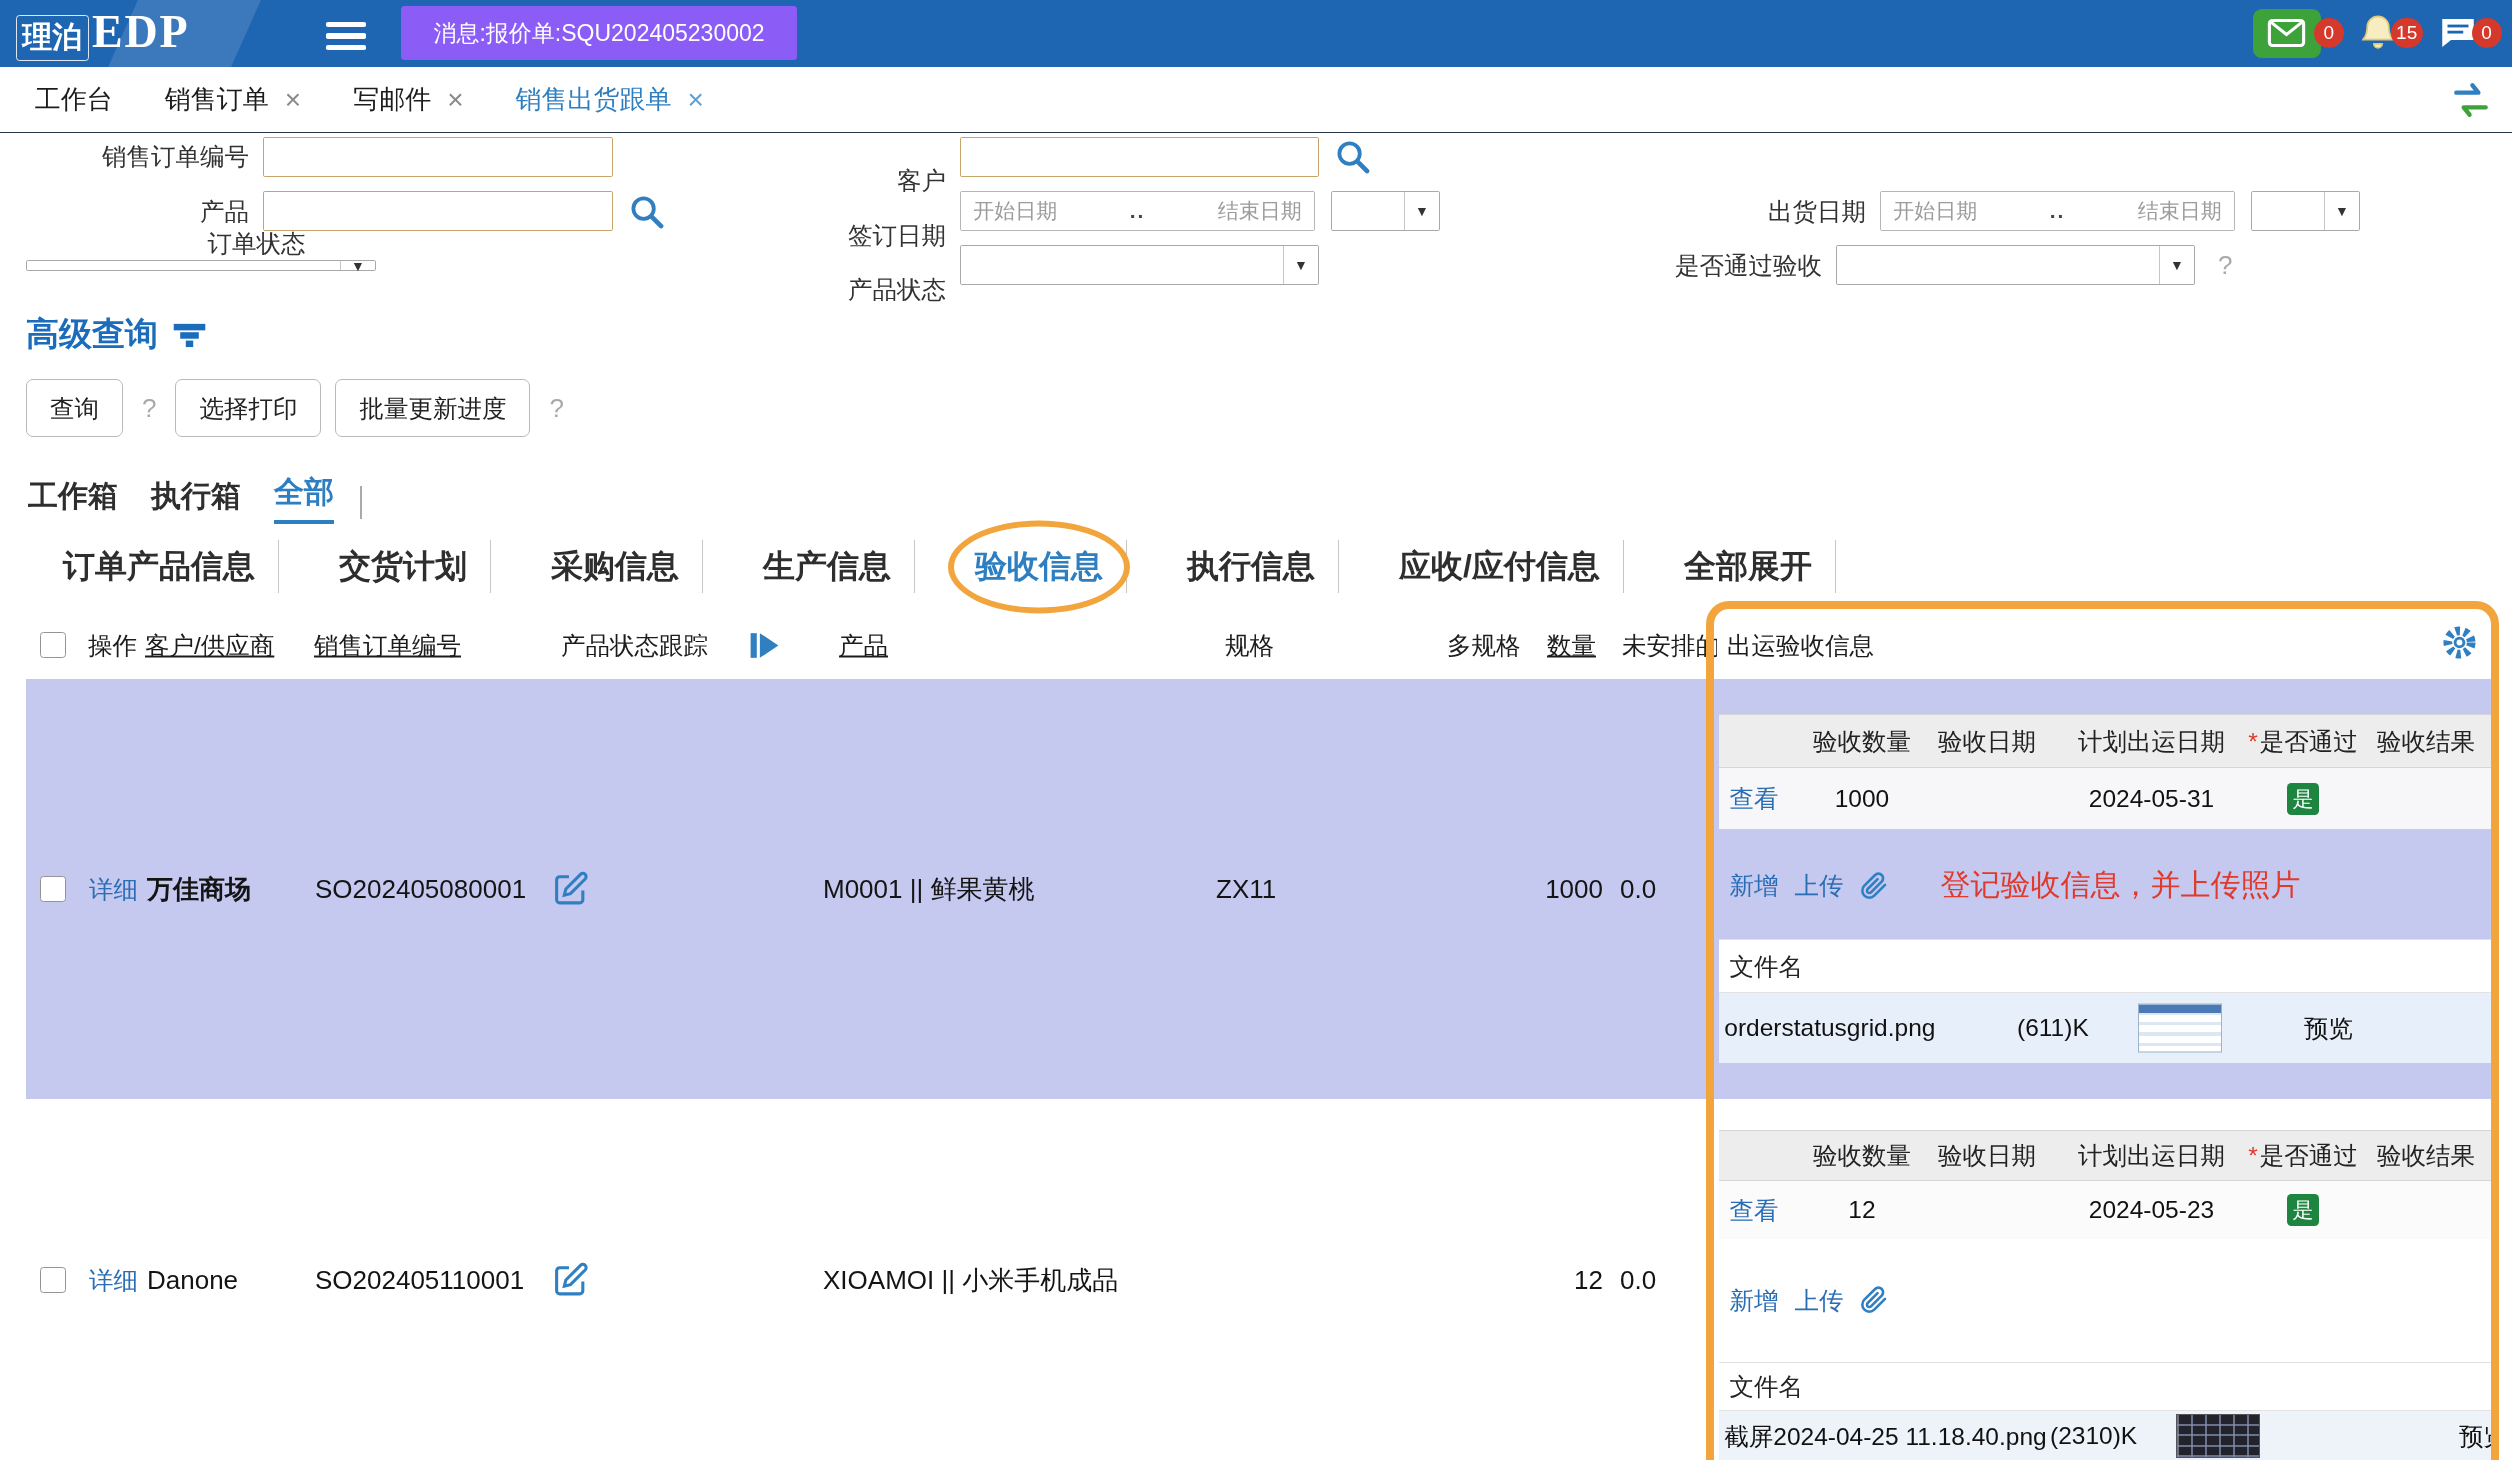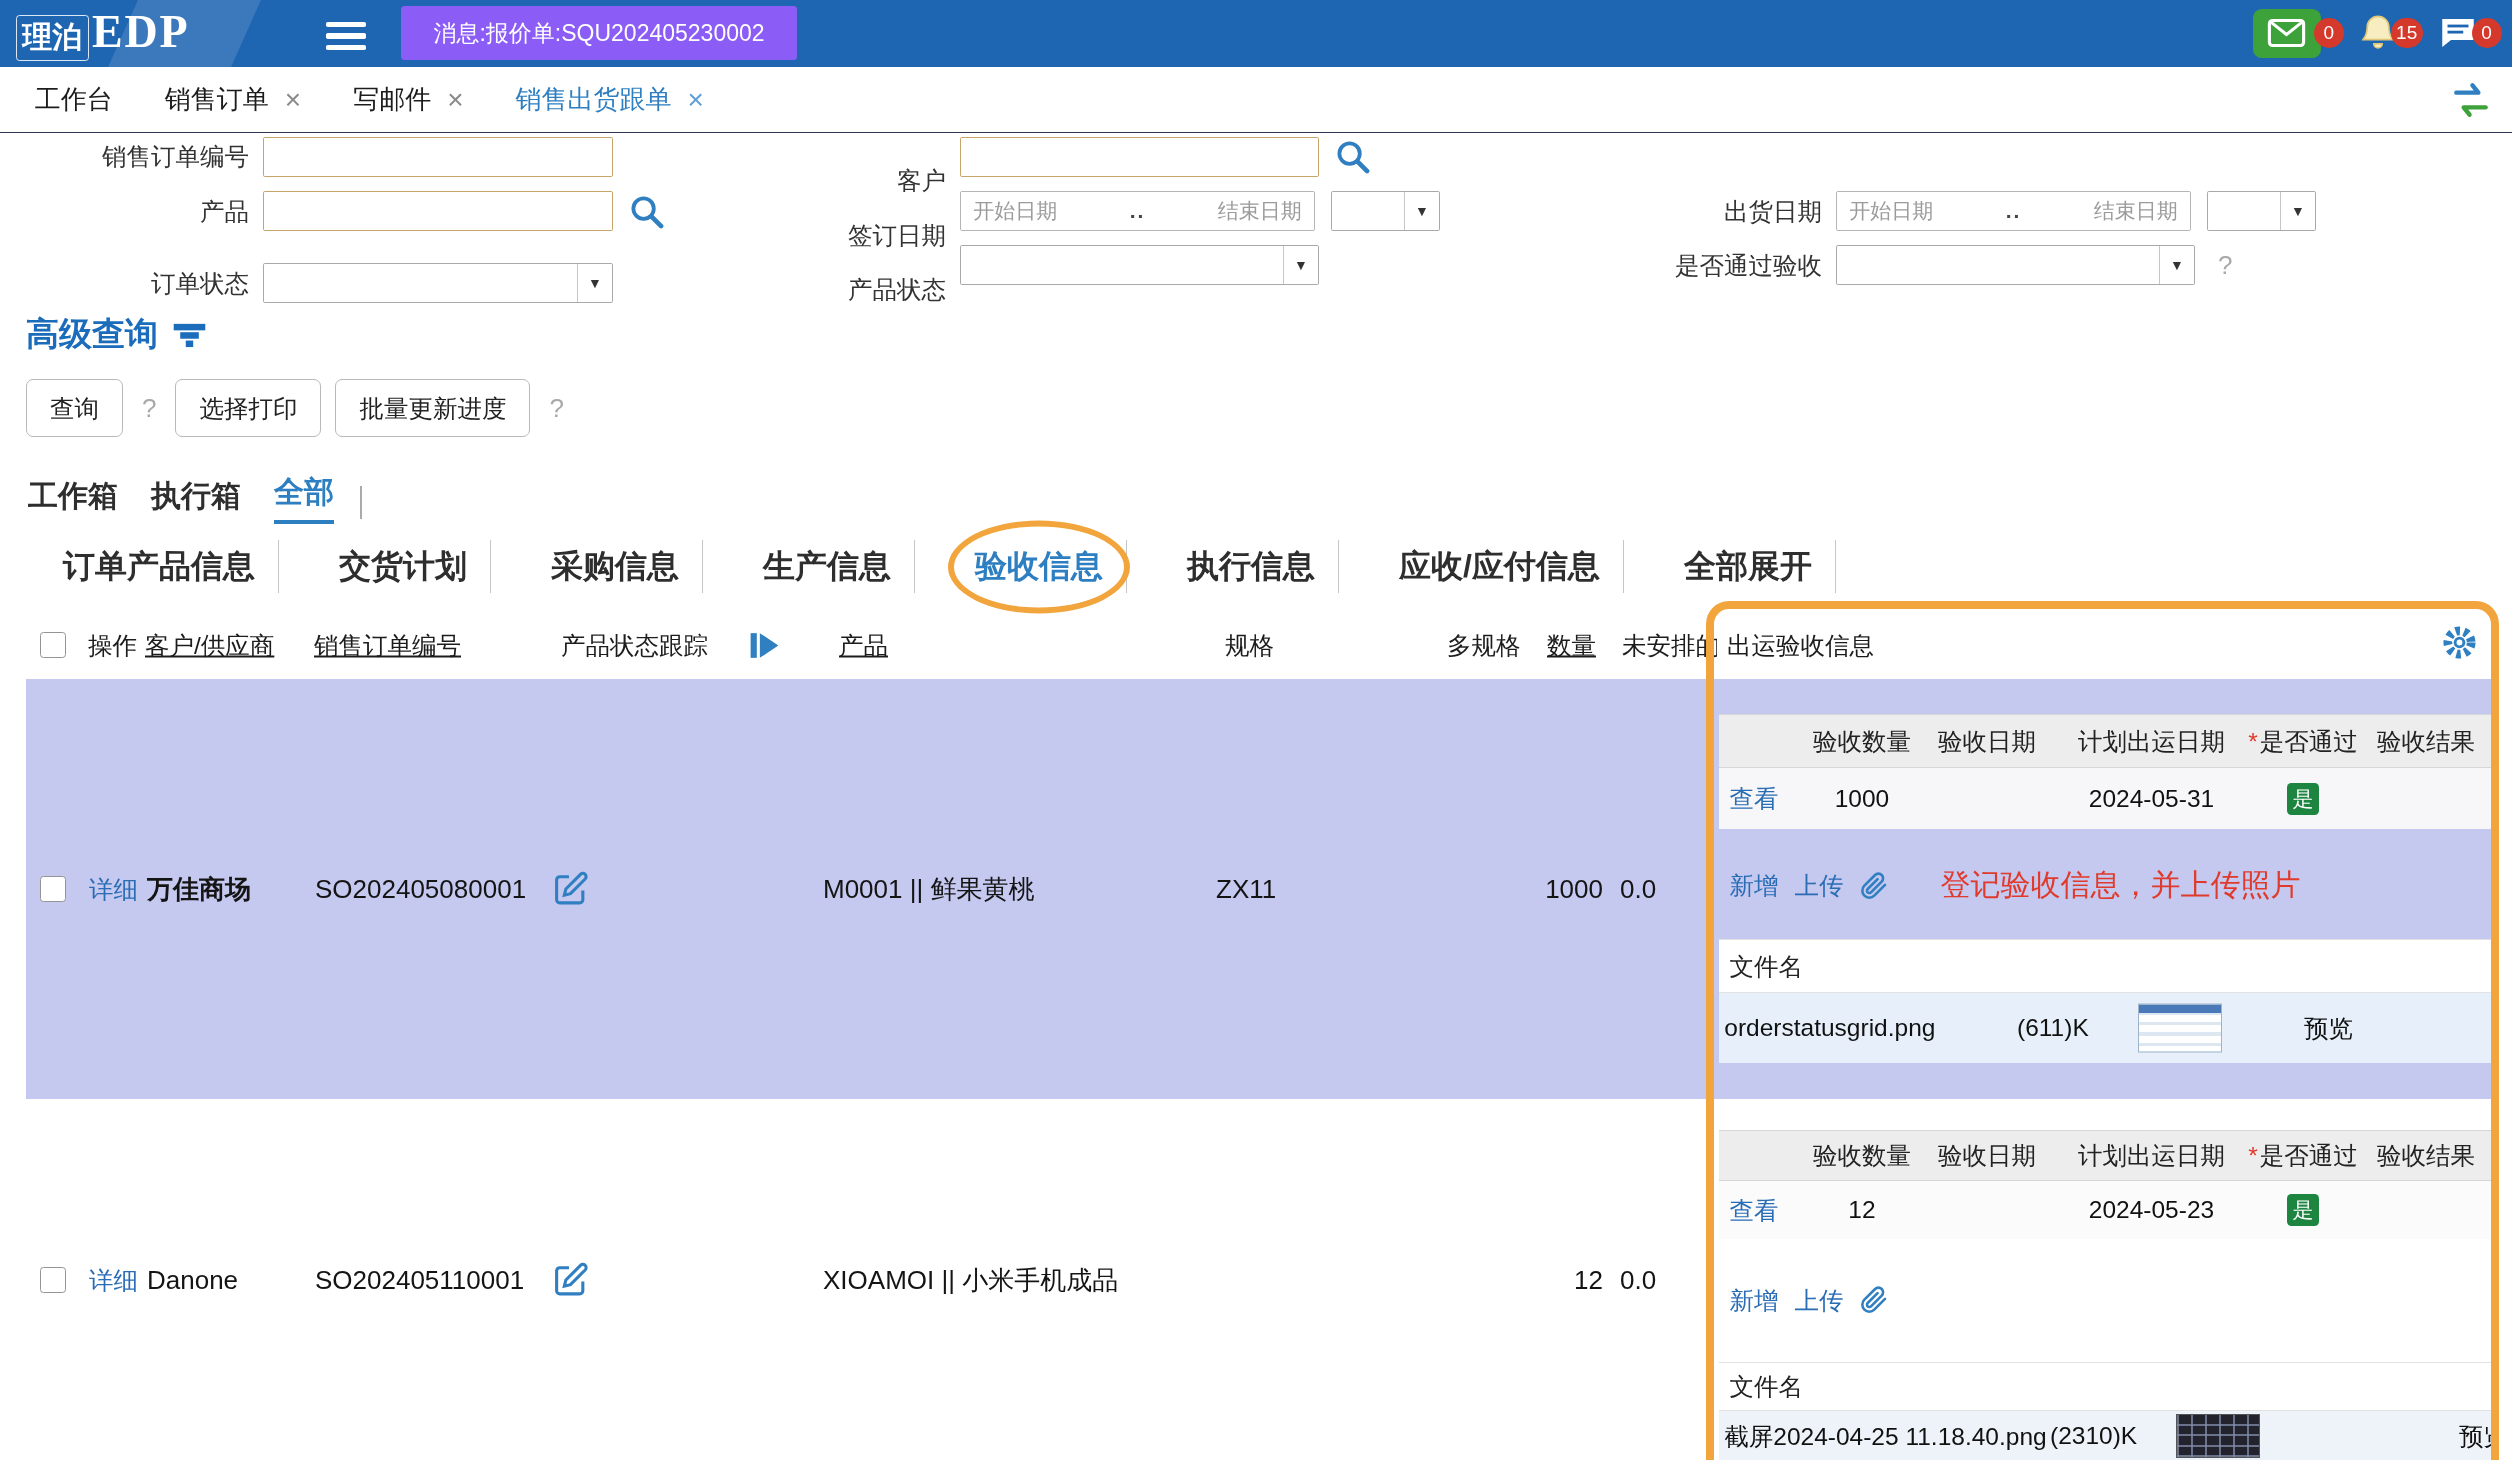--- a/index.html
+++ b/index.html
@@ -201,33 +201,33 @@
       <label class="fl w140">签订日期</label>
       <div class="drange">
         <span class="ph">开始日期</span>
         <span class="dsep">..</span>
         <span class="ph">结束日期</span>
       </div>
       <div class="sel selw125" style="margin-left:16px;">
         <span class="arr">▼</span>
       </div>
     </div>
-    <div class="fg" style="left:1673px; top:56px;justify-content:flex-end;">
+    <div class="fg" style="left:1717px; top:56px;justify-content:flex-end;">
       <label class="fl w170">出货日期</label>
       <div class="drange">
         <span class="ph">开始日期</span>
         <span class="dsep">..</span>
         <span class="ph">结束日期</span>
       </div>
       <div class="sel selw125" style="margin-left:16px;">
         <span class="arr">▼</span>
       </div>
     </div>
 
-    <div class="fg" style="left:26px; top:128px;">
+    <div class="fg" style="left:26px; top:94px;flex-direction:column;">
       <label class="fl w255">订单状态</label>
       <div class="sel selw400">
         <span class="arr">▼</span>
       </div>
     </div>
     <div class="fg" style="left:823px; top:110px;">
       <label class="fl w140">产品状态</label>
       <div class="sel selw410">
         <span class="arr">▼</span>
       </div>

